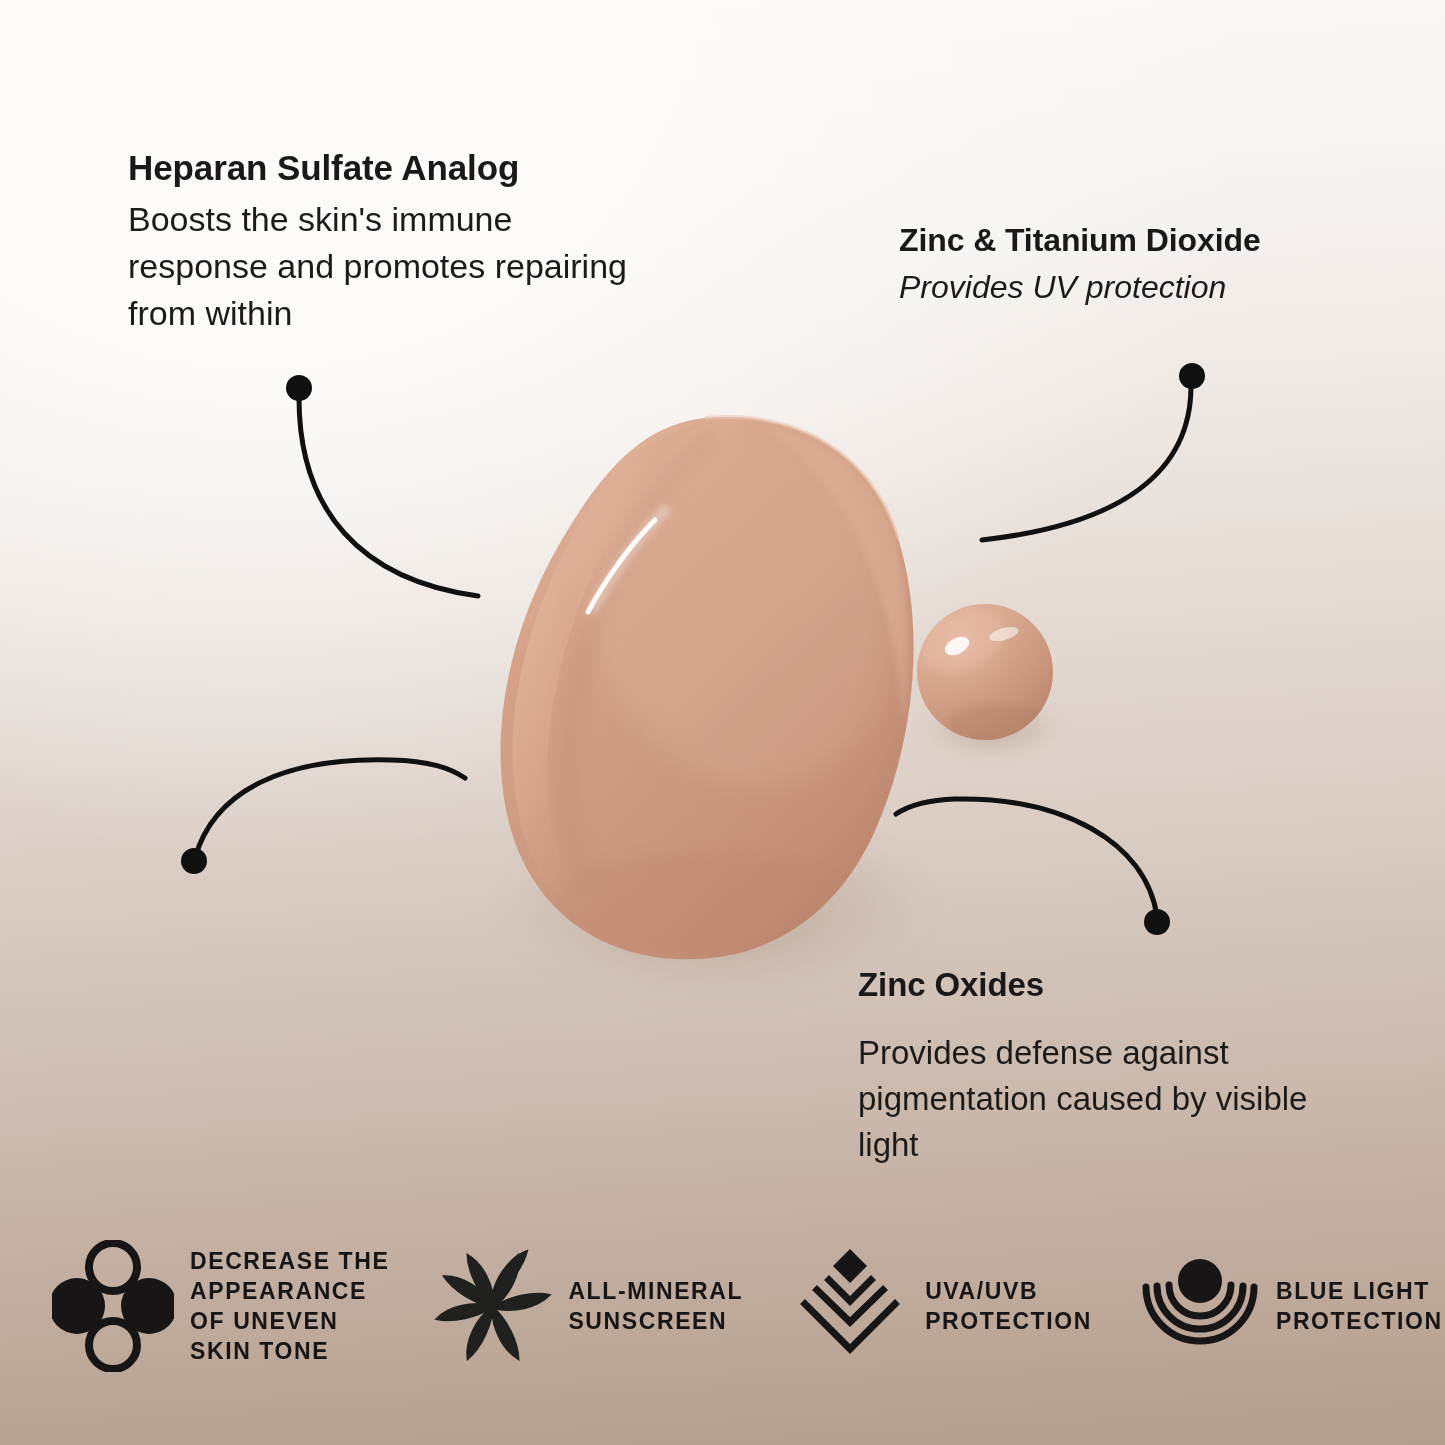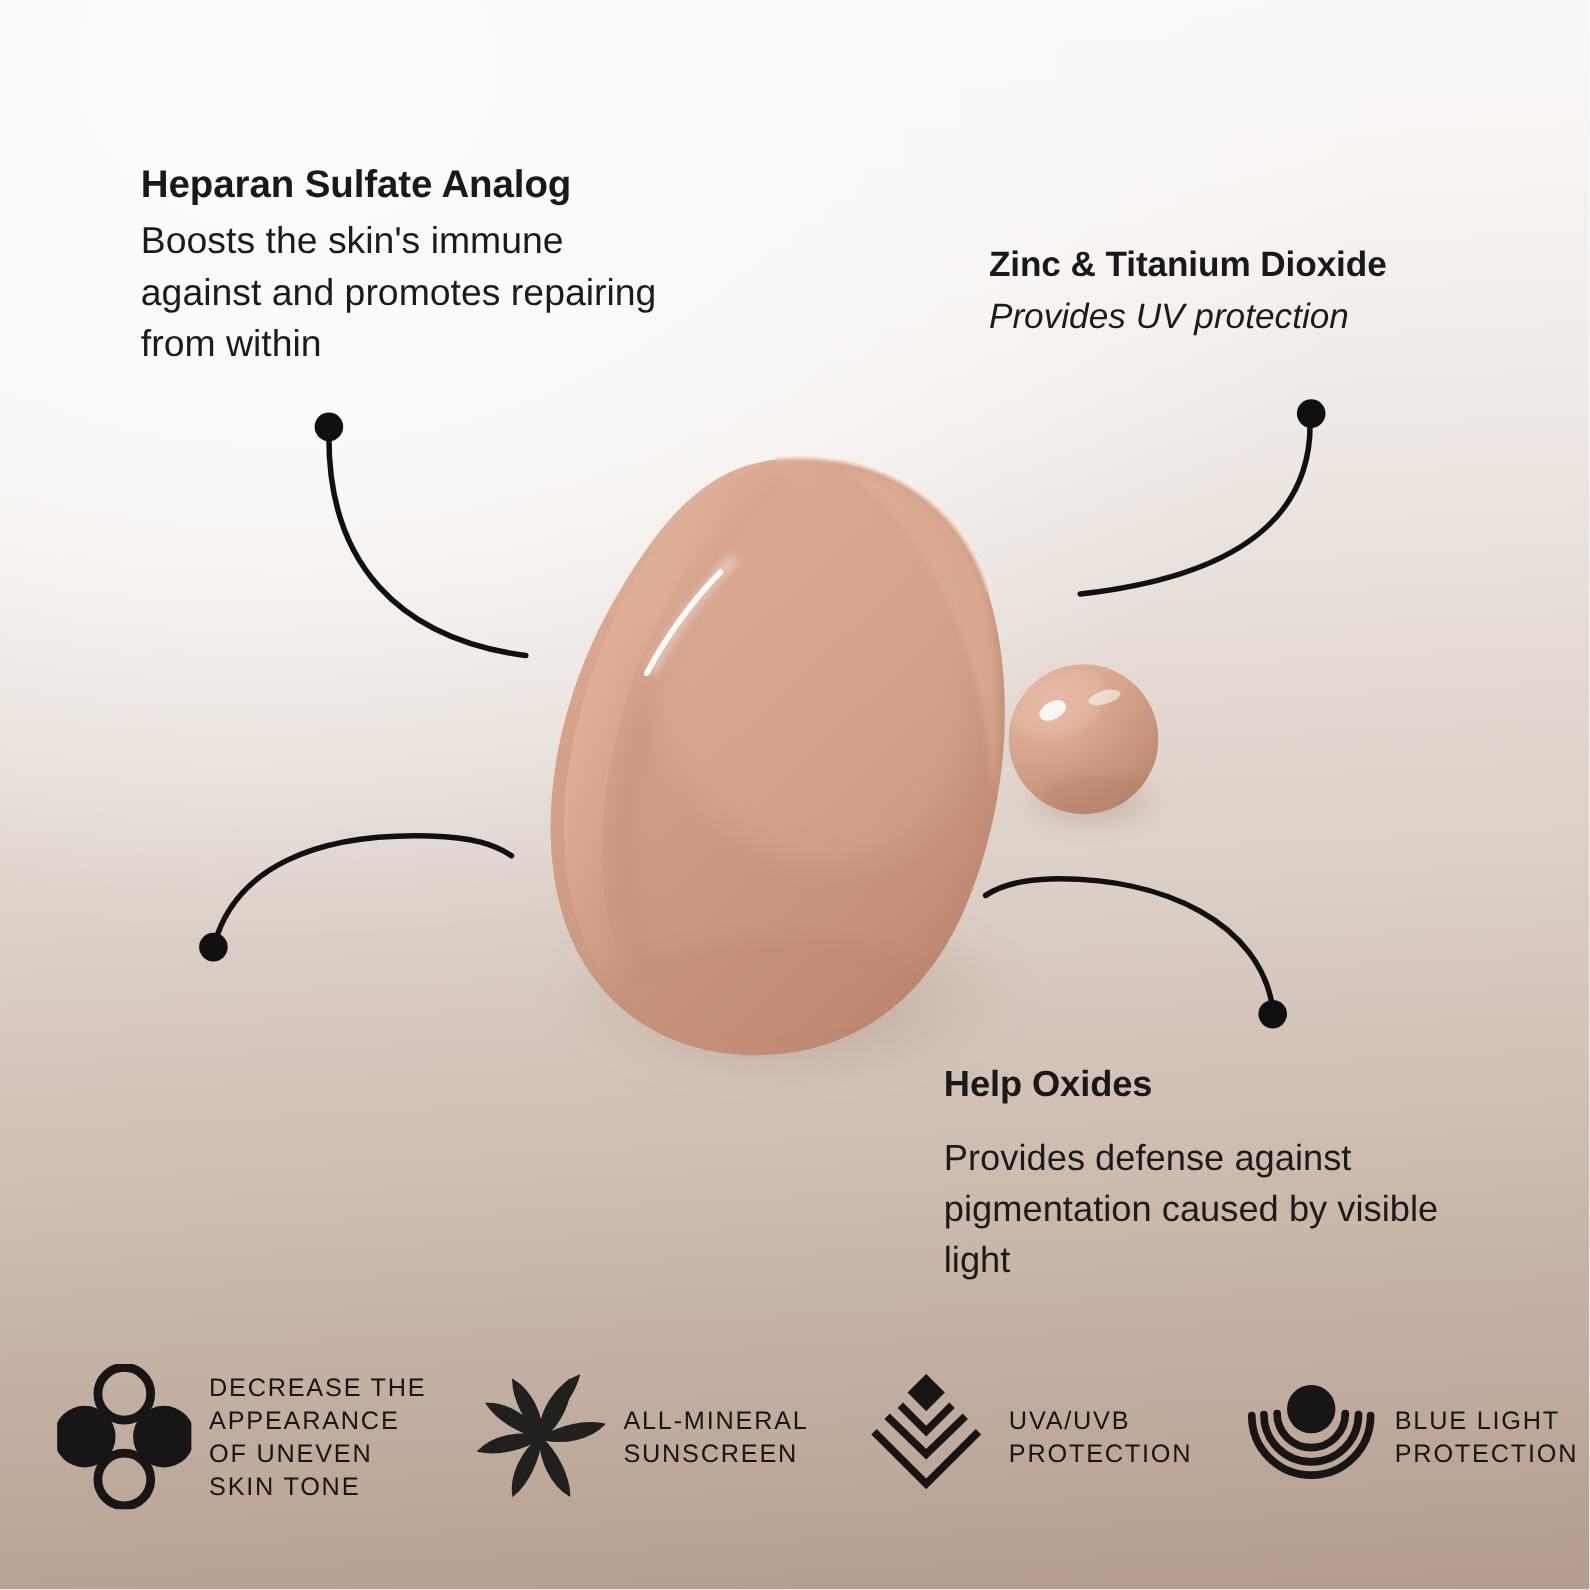--- a/index.html
+++ b/index.html
@@ -85,21 +85,21 @@
   }
   .benefit .b-icon {
     flex: 0 0 auto;
     display: block;
   }
   .benefit .b-label {
     font-size: 23px;
     line-height: 30px;
     letter-spacing: 1.6px;
     color: #171515;
-    font-weight: 400;
+    font-weight: 700;
     text-transform: uppercase;
     white-space: pre-line;
   }
   #benefit-uneven   { margin-left: 52px; }
   #benefit-mineral  { margin-left: 45px; }
   #benefit-uvauvb   { margin-left: 48px; }
   #benefit-bluelight{ margin-left: 48px; }
 </style>
 </head>
 <body>
@@ -228,31 +228,31 @@
     <g fill="#111010">
       <circle cx="299" cy="388" r="13"></circle>
       <circle cx="1192" cy="376" r="13"></circle>
       <circle cx="194" cy="861" r="13"></circle>
       <circle cx="1157" cy="922" r="13"></circle>
     </g>
   </svg>
 
   <div class="callout" id="callout-heparan">
     <div class="c-title">Heparan Sulfate Analog</div>
-    <div class="c-body">Boosts the skin's immune against and promotes repairing from within</div>
+    <div class="c-body">Boosts the skin's immune response and promotes repairing from within</div>
   </div>
 
   <div class="callout" id="callout-zinc">
     <div class="c-title">Zinc &amp; Titanium Dioxide</div>
     <div class="c-body">Provides UV protection</div>
   </div>
 
 
   <div class="callout" id="callout-iron">
-    <div class="c-title">Help Oxides</div>
+    <div class="c-title">Zinc Oxides</div>
     <div class="c-body">Provides defense against pigmentation caused by visible light</div>
   </div>
 
   <div id="benefit-bar">
 
     <div class="benefit" id="benefit-uneven">
       <svg class="b-icon" width="122" height="132" viewBox="0 0 122 132">
         <circle cx="61" cy="27" r="24" fill="none" stroke="#171515" stroke-width="8"></circle>
         <circle cx="61" cy="105" r="24" fill="none" stroke="#171515" stroke-width="8"></circle>
         <circle cx="25" cy="66" r="28" fill="#171515"></circle>

